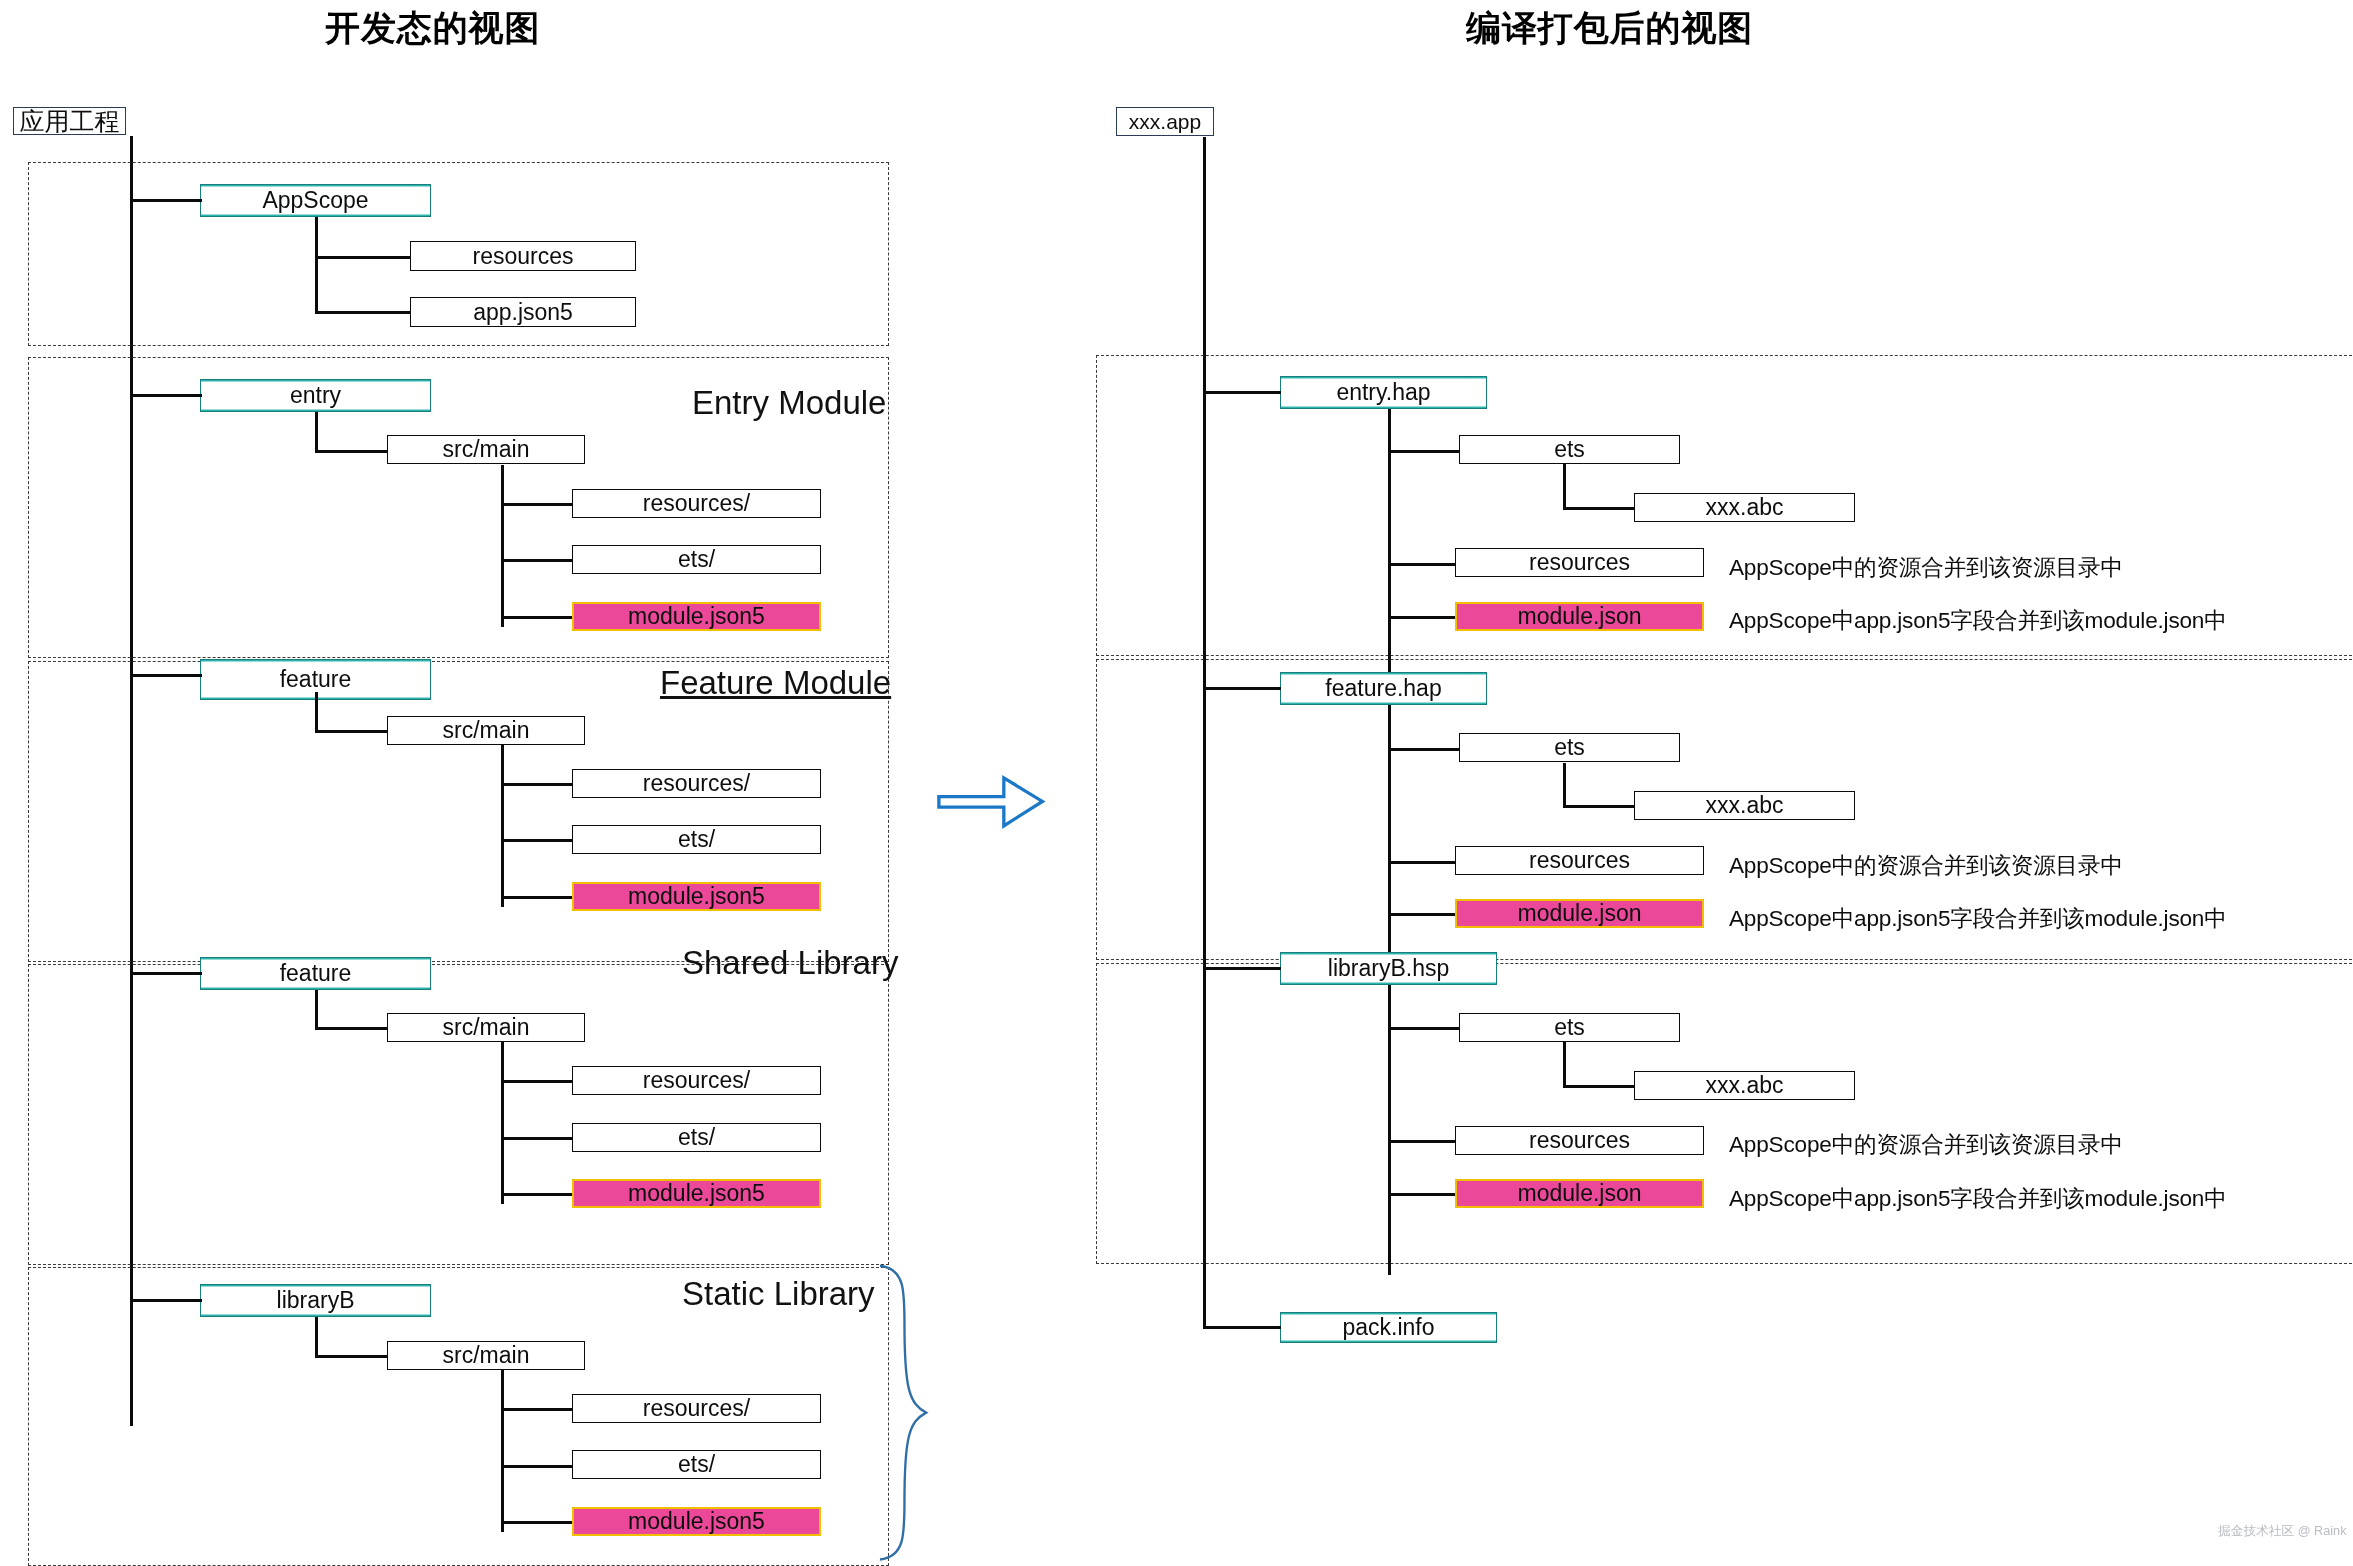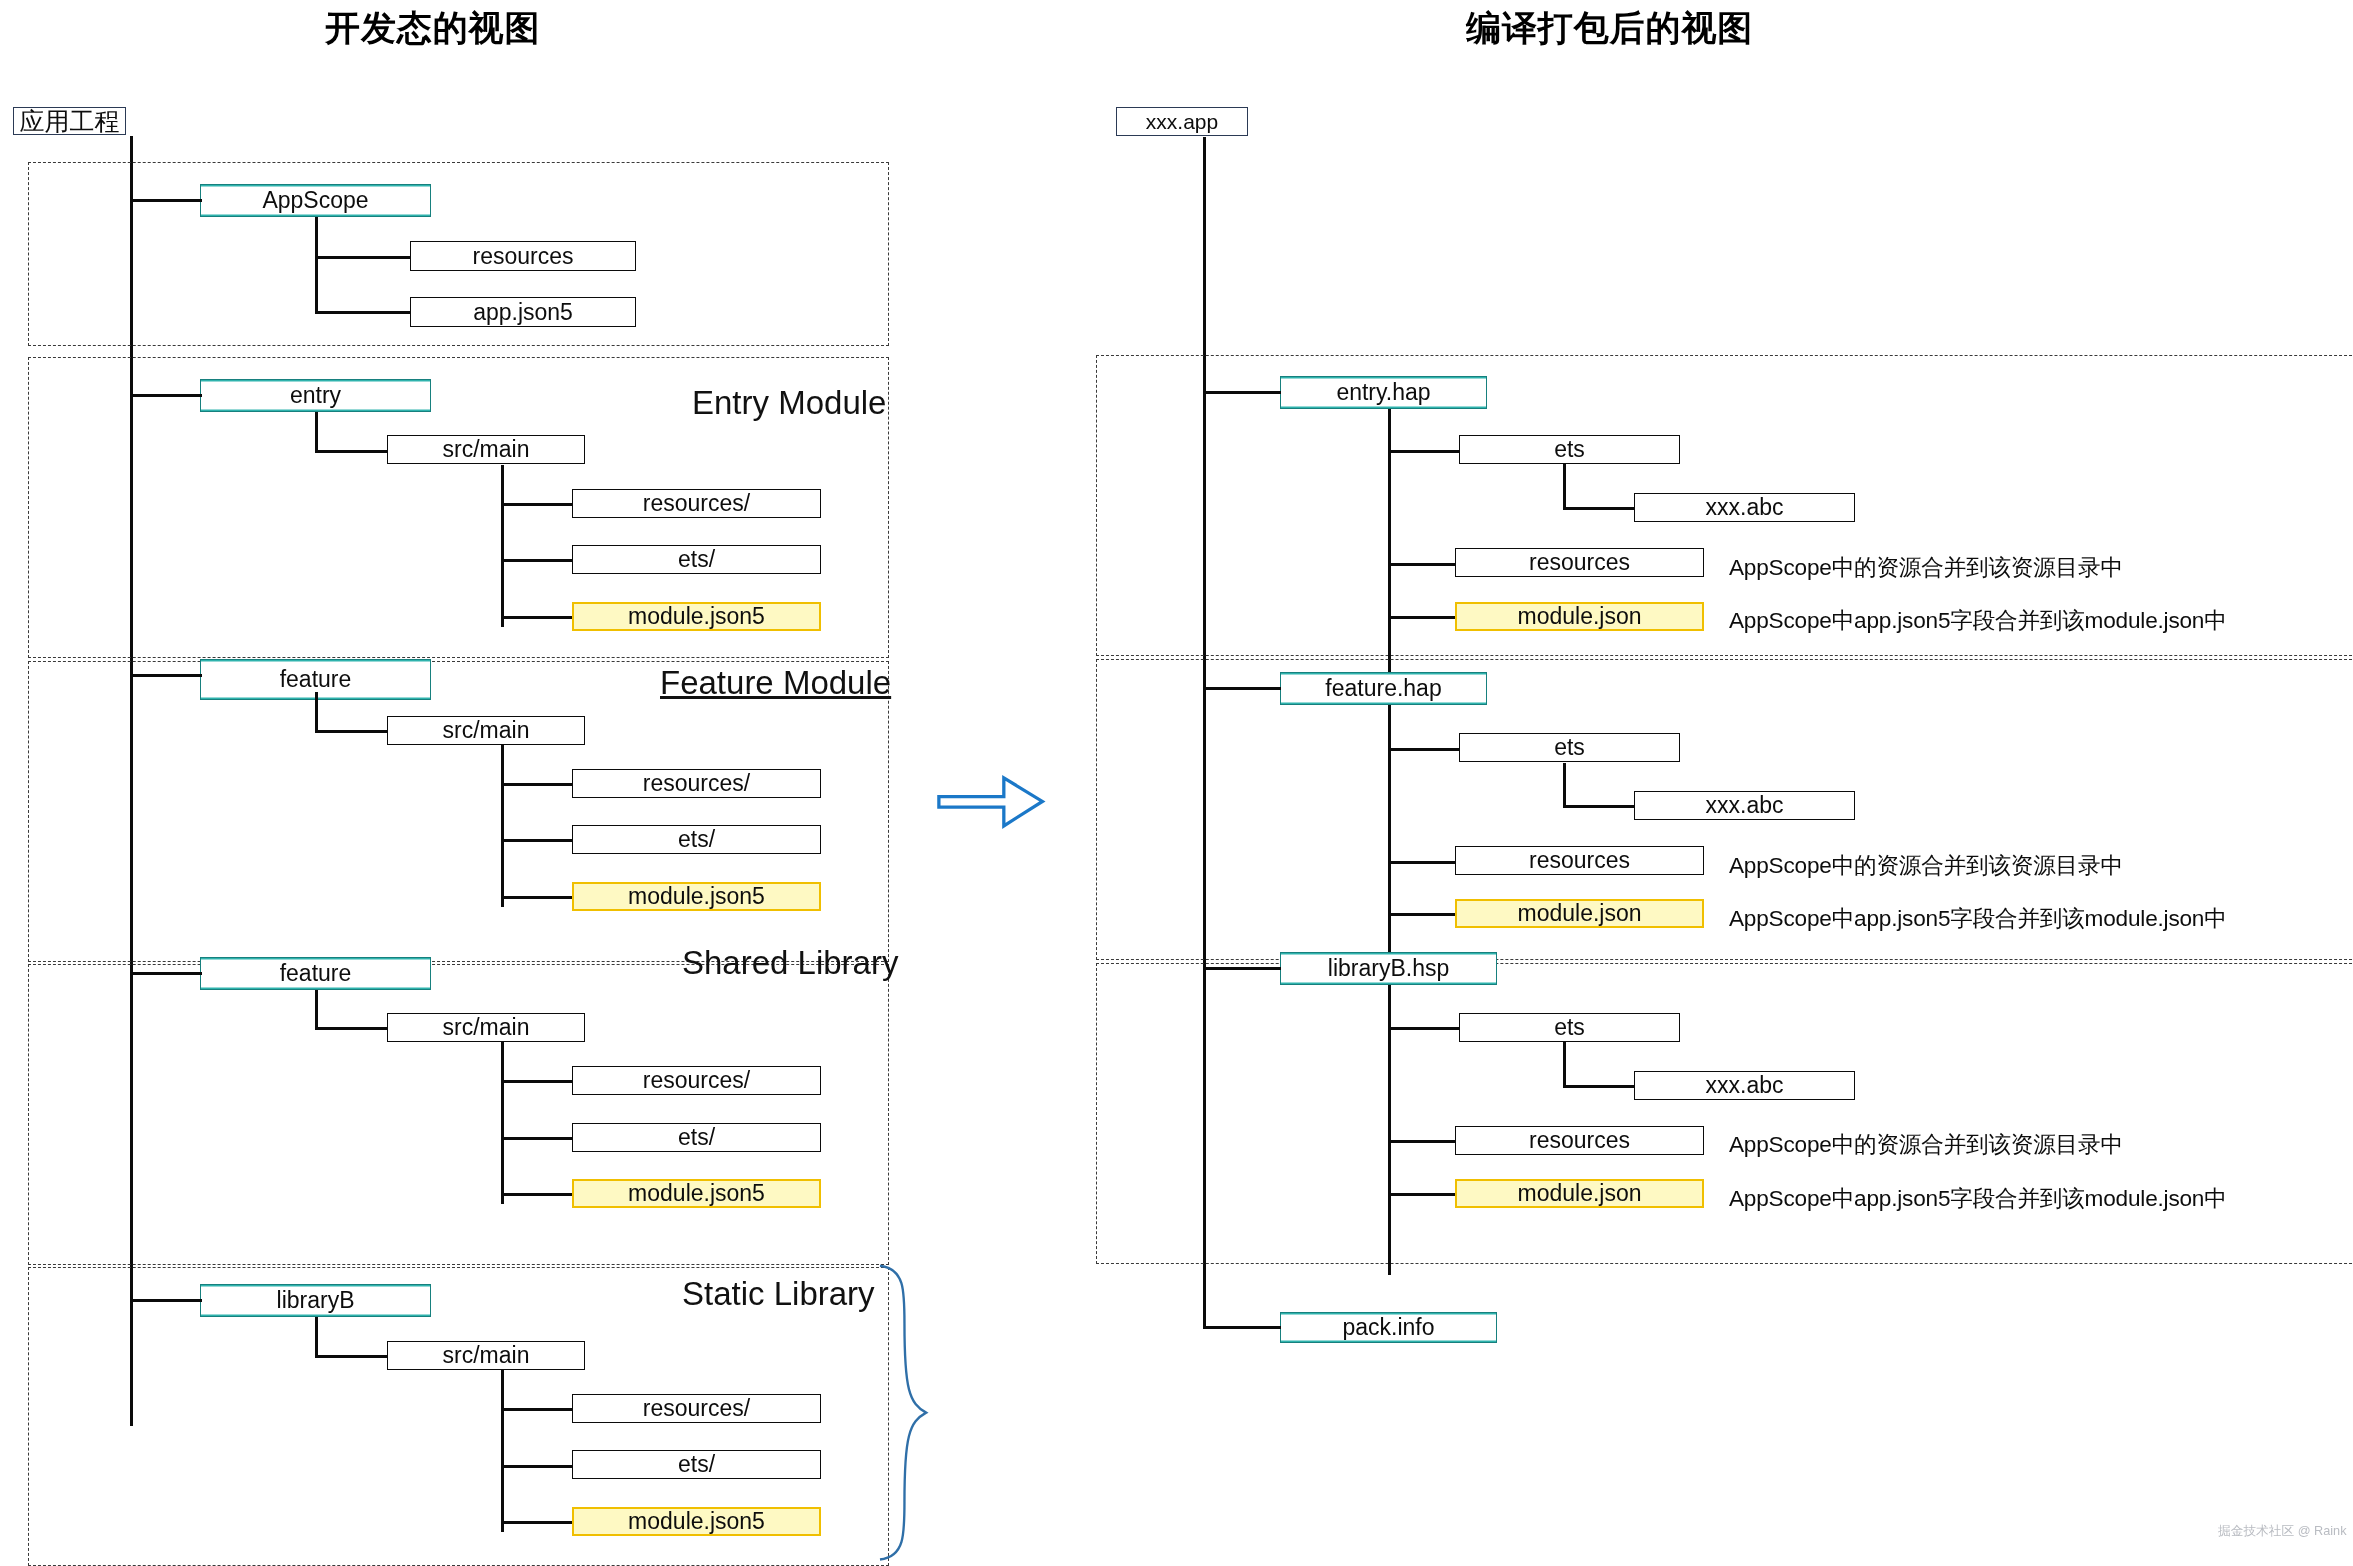--- a/index.html
+++ b/index.html
@@ -46,21 +46,21 @@
     justify-content:center;
     background:#ffffff;
     font-size:23px;
     line-height:1;
     white-space:nowrap;
     color:#0d0d0d;
   }
   .node.black{border:1.9px solid #0b0b0b;}
   .node.teal{border:1.9px solid #17807e;box-shadow:0 1.4px 0 0 #2fb3ad inset,0 -1.4px 0 0 #2fb3ad inset;}
   .node.navy{border:1.9px solid #2b3a55;}
-  .node.yellow{border:2.4px solid #f0bf00;background:#fef9c3;}
+  .node.yellow{border:2.4px solid #f0bf00;background:#ec4899;}
 
   
   .vline{position:absolute;background:#0b0b0b;width:2.8px;}
   .hline{position:absolute;background:#0b0b0b;height:3.3px;}
 
   
   .note{
     position:absolute;
     font-size:22.6px;
     white-space:nowrap;
@@ -163,21 +163,21 @@
 
   <svg class="brace" style="left:876px;top:1262px;" width="104" height="306" viewBox="0 0 220 650">
     <path d="M 8 8 C 60 14, 60 60, 60 130 C 60 270, 70 300, 106 320
              C 70 340, 60 370, 60 510 C 60 580, 60 626, 8 632" fill="none" stroke="#2f6fa8" stroke-width="5"></path>
   </svg>
 
   <svg class="arrow" style="left:934px;top:760px;" width="118" height="80" viewBox="0 0 250 170">
     <path d="M 10 78 L 148 78 L 148 38 L 230 88 L 148 140 L 148 100 L 10 100 Z" fill="#ffffff" stroke="#1b78c8" stroke-width="7" stroke-linejoin="miter"></path>
   </svg>
 
-  <div class="node navy" style="left:1116px;top:107px;width:132px;height:29px;font-size:21px;">xxx.app</div>
+  <div class="node navy" style="left:1116px;top:107px;width:98px;height:29px;font-size:21px;">xxx.app</div>
   <div class="vline" style="left:1203px;top:137px;height:1190px;"></div>
 
   <div class="region" style="left:1096px;top:355px;width:1271px;height:301px;"></div>
   <div class="node teal" style="left:1280px;top:376px;width:207px;height:33px;">entry.hap</div>
   <div class="hline" style="left:1203px;top:391px;width:78px;"></div>
   <div class="vline" style="left:1388px;top:409px;height:290px;"></div>
   <div class="hline" style="left:1388px;top:450px;width:75px;"></div>
   <div class="hline" style="left:1388px;top:563px;width:75px;"></div>
   <div class="hline" style="left:1388px;top:616px;width:75px;"></div>
   <div class="node black" style="left:1459px;top:435px;width:221px;height:29px;">ets</div>

